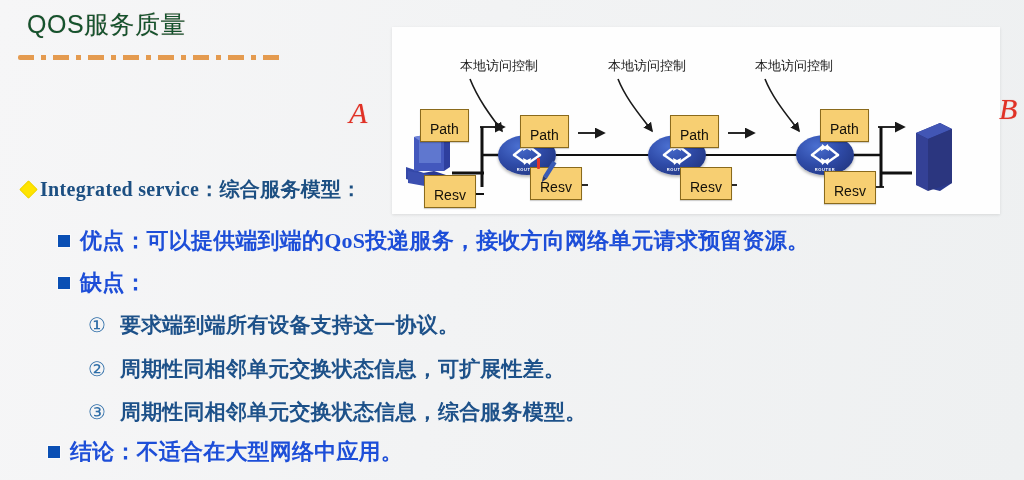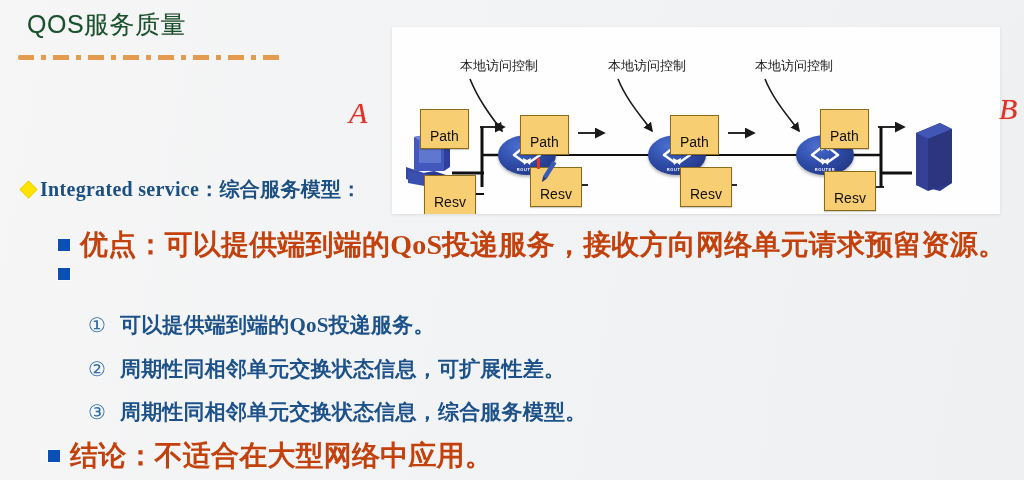--- a/index.html
+++ b/index.html
@@ -36,21 +36,21 @@
     font-weight:bold;font-size:20px;color:#1c4f82;white-space:nowrap;
     letter-spacing:.3px;
   }
   .lvl2{
     position:absolute;display:flex;align-items:center;gap:10px;
   }
   .sq{width:12px;height:12px;background:#0a4fb4;flex:none;
       box-shadow:0 0 0 1px rgba(255,255,255,.5);}
   .lvl2 .txt{
     font-family:"Liberation Serif","DejaVu Serif",serif;
-    font-weight:bold;font-size:28px;color:#c2410c;white-space:nowrap;
+    font-weight:bold;font-size:22px;color:#1d4ed8;white-space:nowrap;
     letter-spacing:.2px;
   }
   #b-pros{left:58px;top:226px;}
   #b-cons{left:58px;top:268px;}
   #b-concl{left:48px;top:437px;}
   .numitem{
     position:absolute;display:flex;align-items:center;gap:14px;
   }
   .numitem .num{
     font-family:"Liberation Serif","DejaVu Serif",serif;
@@ -70,21 +70,21 @@
     background:#fefefe;box-shadow:0 1px 3px rgba(0,0,0,.10);
     overflow:hidden;
     margin-top:15px;
   }
   #diagram .anno{
     position:absolute;font-size:13px;color:#1a1a1a;white-space:nowrap;
     font-family:"Liberation Sans","DejaVu Sans",sans-serif;
   }
   .lbl{
     position:absolute;background:#f7cf72;border:1px solid #8a6a1c;
-    color:#14110a;font-size:14px;line-height:15px;padding:19px 9px 4px;
+    color:#14110a;font-size:14px;line-height:15px;padding:12px 9px 4px;
     font-family:"Liberation Sans","DejaVu Sans",sans-serif;
     box-shadow:0 1px 1px rgba(0,0,0,.18);
   }
   .router{position:absolute;width:58px;height:40px;}
   .router .body{
     position:absolute;inset:0;border-radius:50%;
     background:radial-gradient(ellipse at 35% 28%,#4a6fd0 0%,#2f4ba8 45%,#1d2f73 100%);
     box-shadow:0 2px 3px rgba(0,0,0,.28);
   }
   .router .rtxt{
@@ -249,25 +249,26 @@
   <span class="txt">Integrated service：综合服务模型：</span>
 </div>
 
 <div class="lvl2" id="b-pros">
   <span class="sq"></span>
   <span class="txt">优点：可以提供端到端的QoS投递服务，接收方向网络单元请求预留资源。</span>
 </div>
 
 <div class="lvl2" id="b-cons">
   <span class="sq"></span>
+  <span class="txt">缺点：</span>
 </div>
 
 <div class="numitem" id="n1">
   <span class="num">①</span>
-  <span class="txt">可以提供端到端的QoS投递服务。</span>
+  <span class="txt">要求端到端所有设备支持这一协议。</span>
 </div>
 <div class="numitem" id="n2">
   <span class="num">②</span>
   <span class="txt">周期性同相邻单元交换状态信息，可扩展性差。</span>
 </div>
 <div class="numitem" id="n3">
   <span class="num">③</span>
   <span class="txt">周期性同相邻单元交换状态信息，综合服务模型。</span>
 </div>
 

